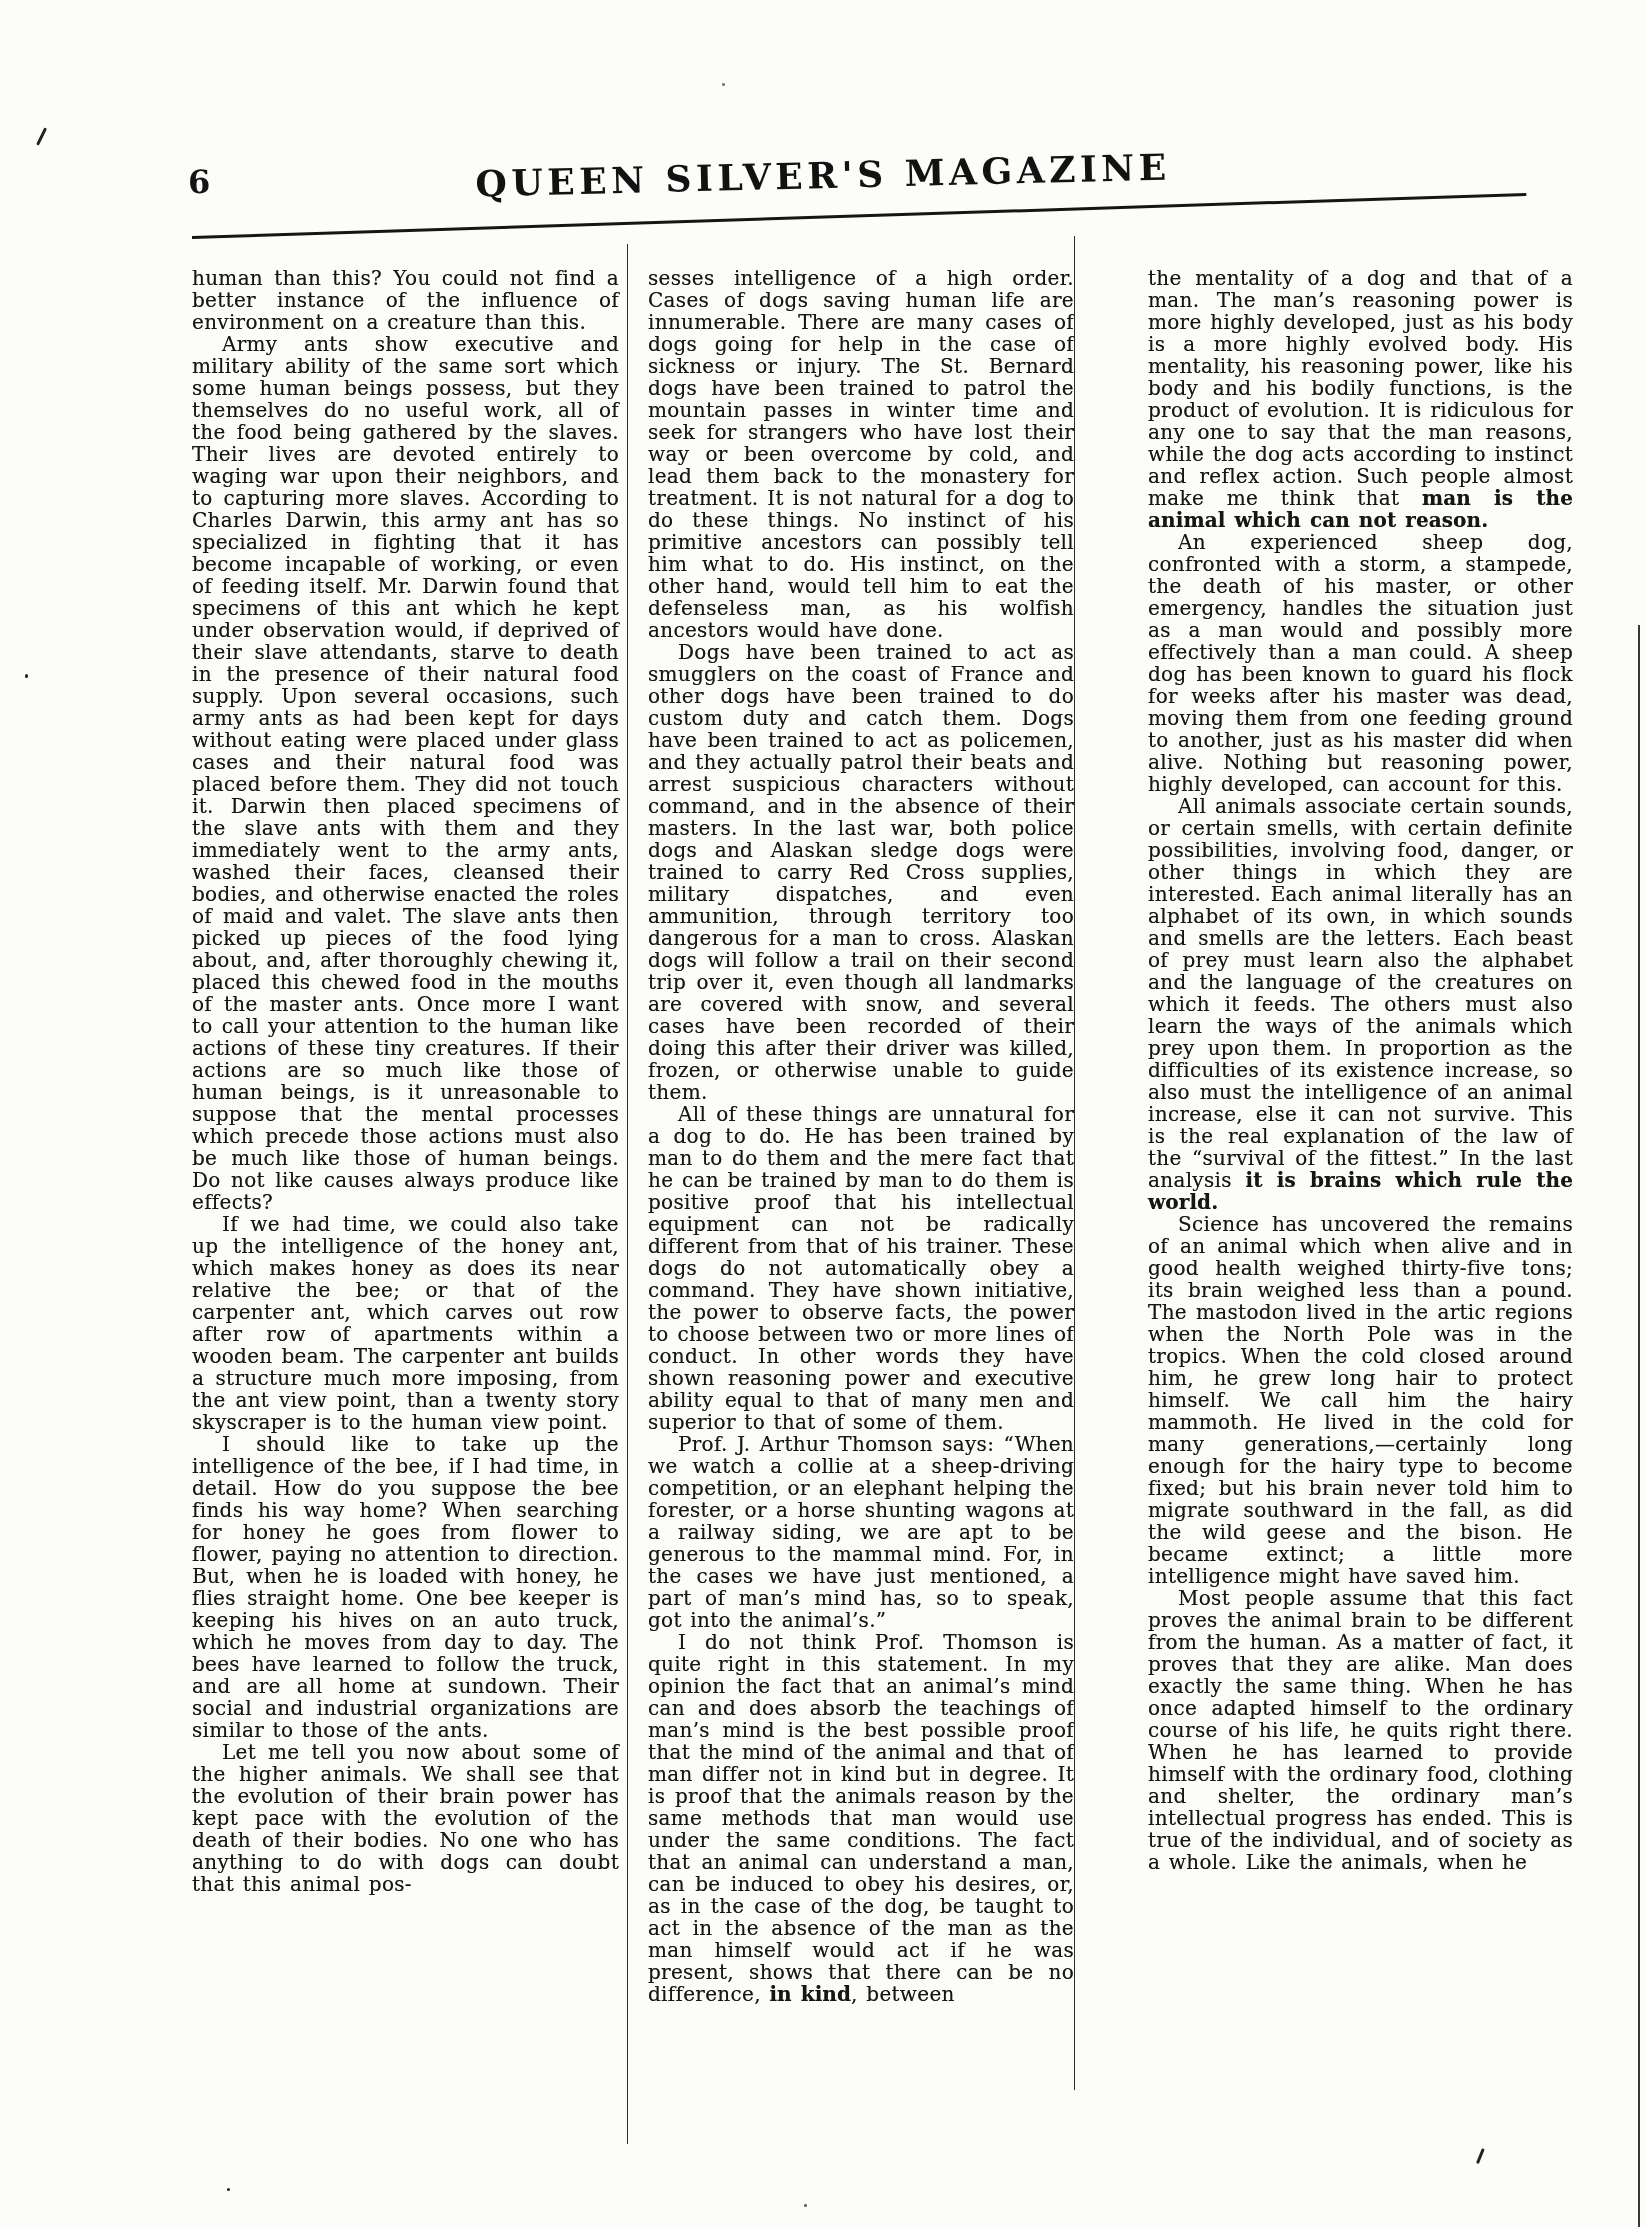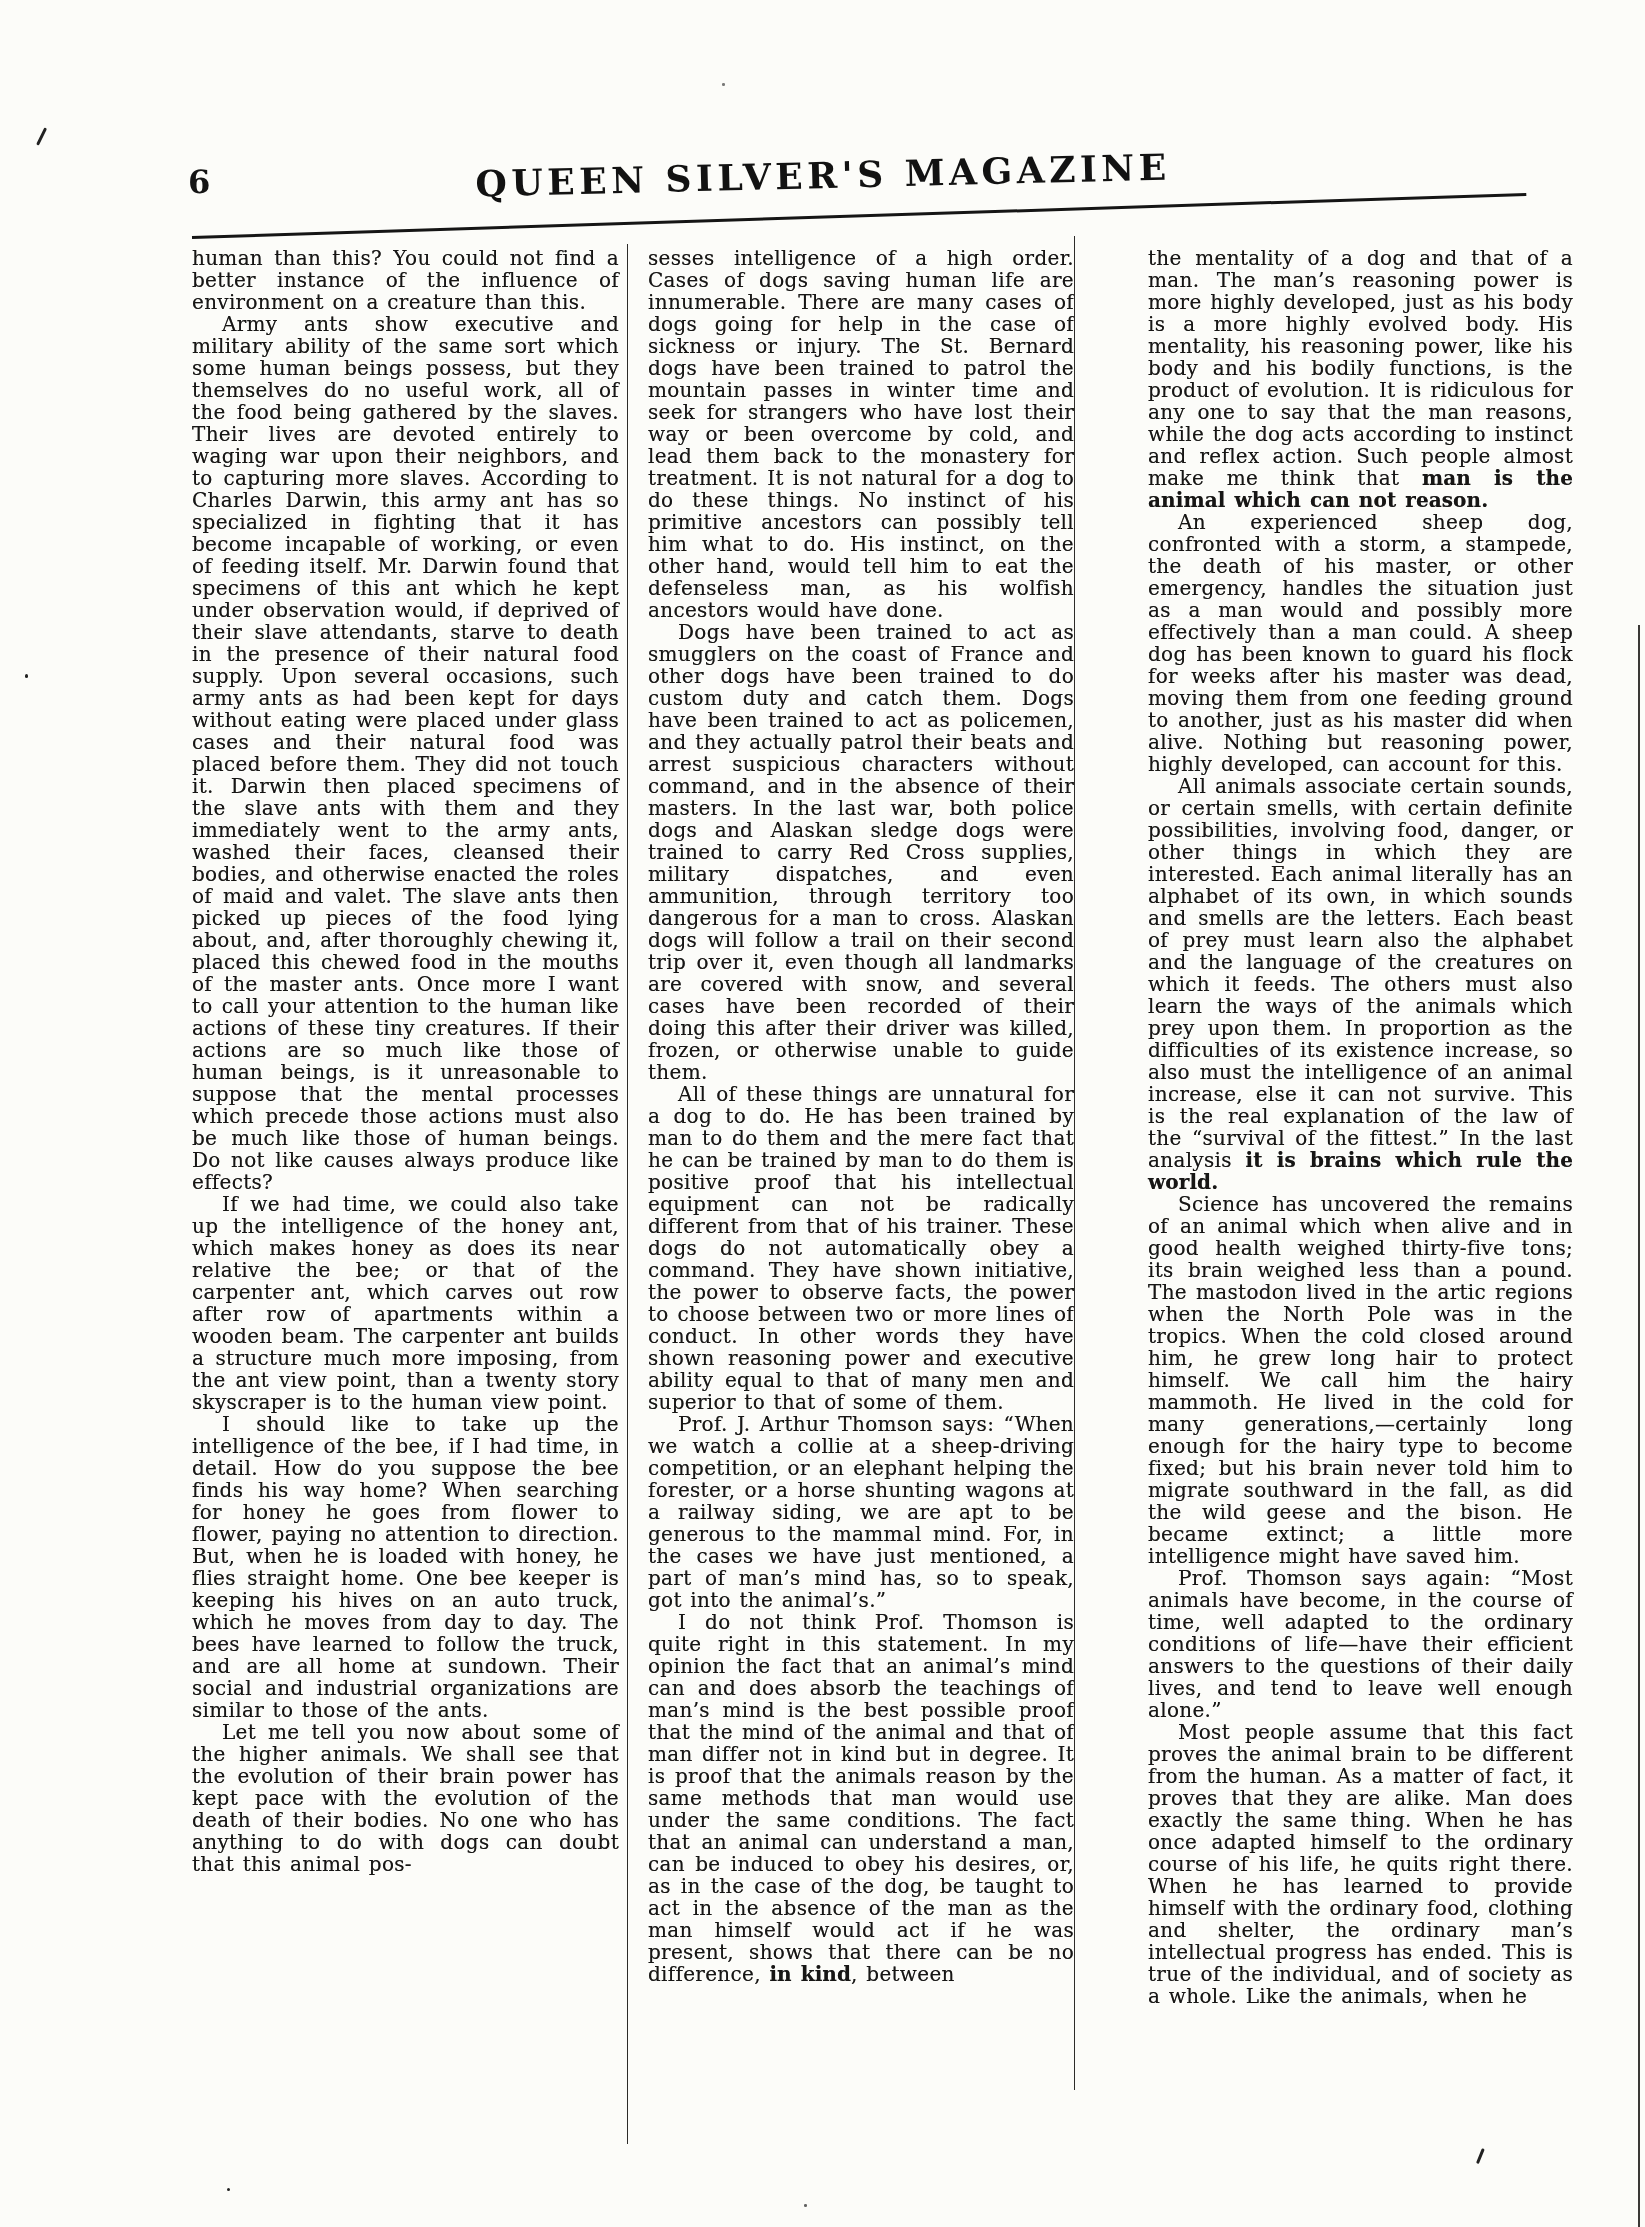--- a/index.html
+++ b/index.html
@@ -34,21 +34,21 @@
     position:absolute;top:247px;
     text-align:justify;
     font-size:20px;line-height:22px;
     letter-spacing:0.3px;word-spacing:1.9px;
     text-shadow:0 0 0.3px rgba(10,10,10,0.55);
   }
   .col1{left:192px;width:427px;}
   .col2{left:648px;width:426px;}
   .col3{left:1148px;width:425px;}
   .col p{margin:0;padding:0;text-indent:30px;}
-  .col p.noindent{text-indent:0;}
+  .col p.noindent{text-indent:0;margin-top:20px;}
   .col .bold{font-weight:bold;letter-spacing:0.1px;}
   .divider{
     position:absolute;width:1.3px;background:#2d2b29;
   }
   .divider1{left:627px;top:244px;height:1900px;}
   .divider2{left:1074px;top:236px;height:1854px;}
   .edge-line{
     position:absolute;left:1638px;top:625px;width:1.9px;height:1603px;
     background:#3a3836;
   }
@@ -83,21 +83,20 @@
       <p class="para"><span>All of these things are unnatural for a dog to do.  He has been trained by man to do them and the mere fact that he can be trained by man to do them is positive proof that his intellectual equipment can not be radically different from that of his trainer.  These dogs do not automatically obey a command.  They have shown initiative, the power to observe facts, the power to choose between two or more lines of conduct.  In other words they have shown reasoning power and executive ability equal to that of many men and superior to that of some of them.</span></p>
       <p class="para"><span>Prof. J. Arthur Thomson says: “When we watch a collie at a sheep-driving competition, or an elephant helping the forester, or a horse shunting wagons at a railway siding, we are apt to be generous to the mammal mind.  For, in the cases we have just mentioned, a part of man’s mind has, so to speak, got into the animal’s.”</span></p>
       <p class="para"><span>I do not think Prof. Thomson is quite right in this statement.  In my opinion the fact that an animal’s mind can and does absorb the teachings of man’s mind is the best possible proof that the mind of the animal and that of man differ not in kind but in degree.  It is proof that the animals reason by the same methods that man would use under the same conditions.  The fact that an animal can understand a man, can be induced to obey his desires, or, as in the case of the dog, be taught to act in the absence of the man as the man himself would act if he was present, shows that there can be no difference, </span><span class="bold">in kind</span><span>, between</span></p>
     </div>
   <div class="divider divider2"></div>
   <div class="col col3">
       <p class="para noindent"><span>the mentality of a dog and that of a man.  The man’s reasoning power is more highly developed, just as his body is a more highly evolved body.  His mentality, his reasoning power, like his body and his bodily functions, is the product of evolution.  It is ridiculous for any one to say that the man reasons, while the dog acts according to instinct and reflex action.  Such people almost make me think that </span><span class="bold">man is the animal which can not reason.</span></p>
       <p class="para"><span>An experienced sheep dog, confronted with a storm, a stampede, the death of his master, or other emergency, handles the situation just as a man would and possibly more effectively than a man could.  A sheep dog has been known to guard his flock for weeks after his master was dead, moving them from one feeding ground to another, just as his master did when alive.  Nothing but reasoning power, highly developed, can account for this.</span></p>
       <p class="para"><span>All animals associate certain sounds, or certain smells, with certain definite possibilities, involving food, danger, or other things in which they are interested.  Each animal literally has an alphabet of its own, in which sounds and smells are the letters.  Each beast of prey must learn also the alphabet and the language of the creatures on which it feeds.  The others must also learn the ways of the animals which prey upon them.  In proportion as the difficulties of its existence increase, so also must the intelligence of an animal increase, else it can not survive.  This is the real explanation of the law of the “survival of the fittest.”  In the last analysis </span><span class="bold">it is brains which rule the world.</span></p>
       <p class="para"><span>Science has uncovered the remains of an animal which when alive and in good health weighed thirty-five tons; its brain weighed less than a pound.  The mastodon lived in the artic regions when the North Pole was in the tropics.  When the cold closed around him, he grew long hair to protect himself.  We call him the hairy mammoth.  He lived in the cold for many generations,—certainly long enough for the hairy type to become fixed; but his brain never told him to migrate southward in the fall, as did the wild geese and the bison.  He became extinct; a little more intelligence might have saved him.</span></p>
-      <p class="para"><span>Prof. Thomson says again: “Most animals have become, in the course of time, well adapted to the ordinary conditions of life—have their efficient answers to the questions of their daily lives, and tend to leave well enough alone.”</span></p>
       <p class="para"><span>Most people assume that this fact proves the animal brain to be different from the human.  As a matter of fact, it proves that they are alike.  Man does exactly the same thing.  When he has once adapted himself to the ordinary course of his life, he quits right there.  When he has learned to provide himself with the ordinary food, clothing and shelter, the ordinary man’s intellectual progress has ended.  This is true of the individual, and of society as a whole.  Like the animals, when he</span></p>
     </div>
 
   <div class="edge-line"></div>
   <div class="artifact a1"></div>
   <div class="artifact a2"></div>
   <div class="artifact a3"></div>
   <div class="artifact a4"></div>
   <div class="artifact a5"></div>
   <div class="artifact a6"></div>

